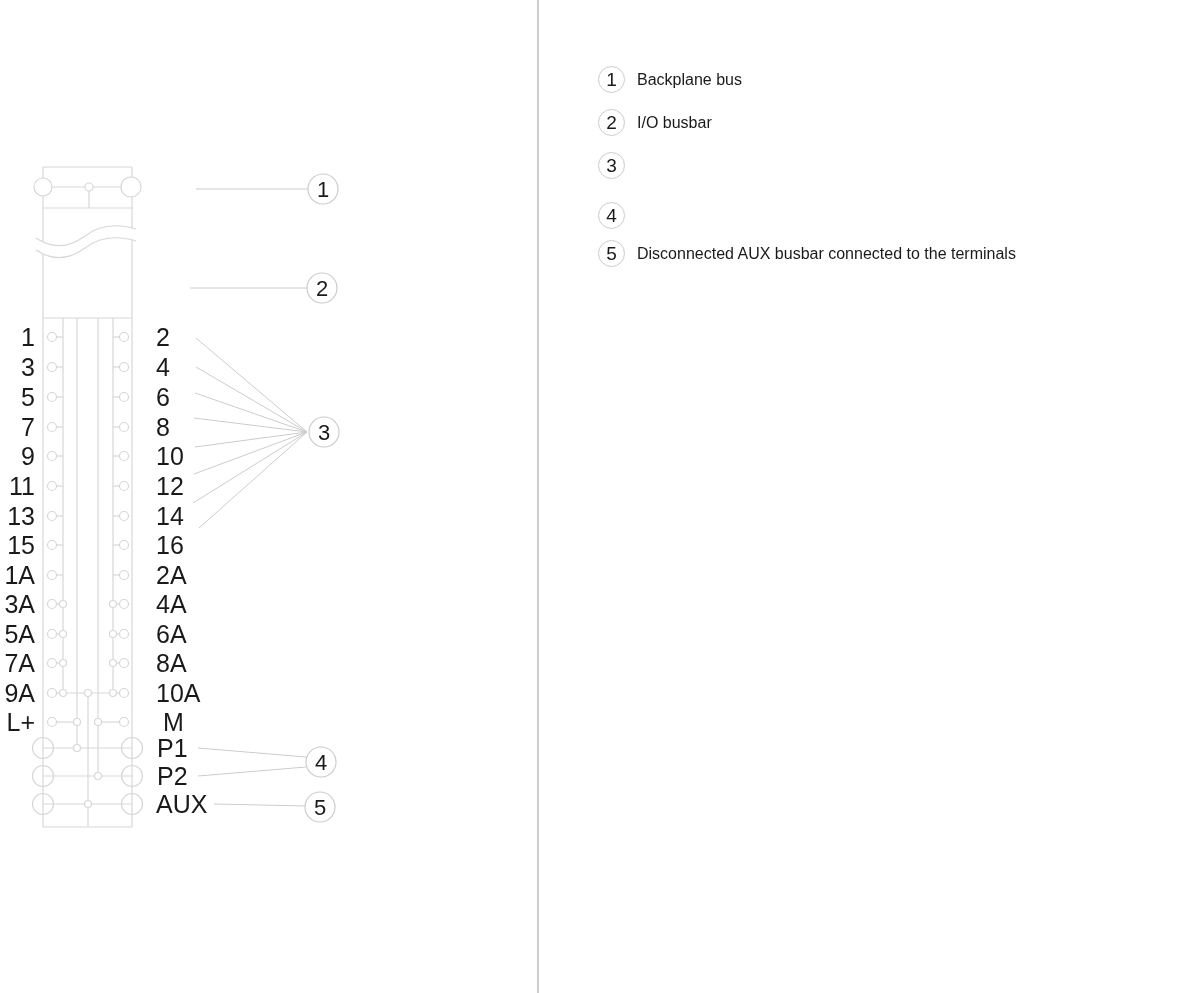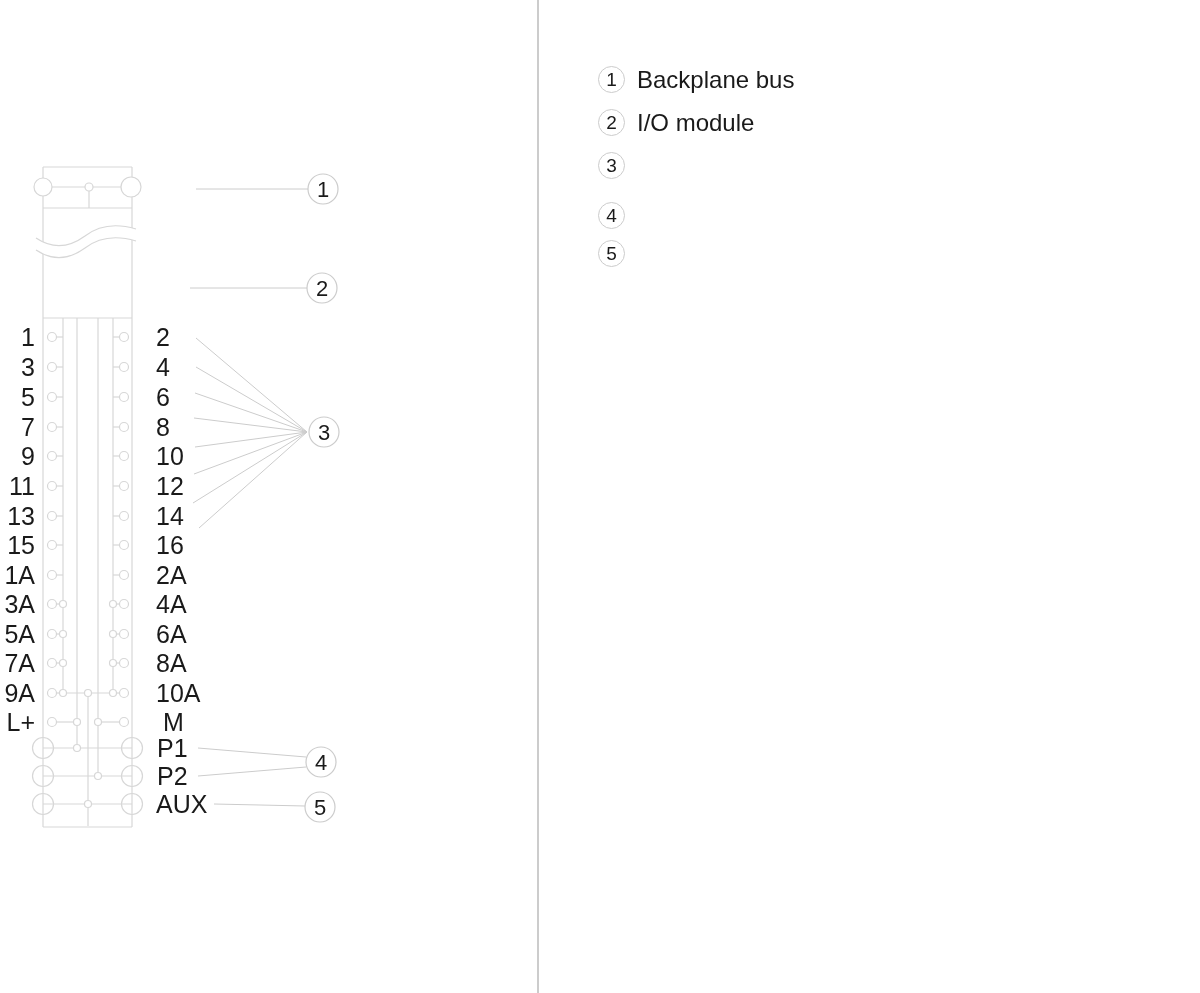--- a/index.html
+++ b/index.html
@@ -22,21 +22,21 @@
   #diagram .tl{font-size:25px;}
   #diagram .cn{font-size:22px;}
   .divider{position:absolute;left:537px;top:0;width:2px;height:993px;background:var(--leader);}
   .legend{position:absolute;left:598px;top:66px;width:600px;}
   .legend-item{display:flex;align-items:flex-start;margin-bottom:16px;}
   .legend-item:nth-child(3){margin-bottom:23px;}
   .legend-item:nth-child(4){margin-bottom:11px;}
   .legend-badge{flex:0 0 auto;width:27px;height:27px;border:1px solid var(--leader);
     border-radius:50%;box-sizing:border-box;text-align:center;line-height:25px;
     font-size:19px;}
-  .legend-text{margin-left:12px;font-size:24px;line-height:27px;max-width:520px;
+  .legend-text{margin-left:12px;font-size:16px;line-height:27px;max-width:520px;
     white-space:pre-line;}
 </style>
 </head>
 <body>
 
 <svg id="diagram" width="540" height="993" viewBox="0 0 540 993" xmlns="http://www.w3.org/2000/svg">
 
   <g>
     <path class="ln" d="M43 167 H132"></path>
     <path class="ln" d="M43 167 V827"></path>
@@ -211,24 +211,25 @@
 
 <div class="divider"></div>
 
 <div class="legend">
   <div class="legend-item">
     <div class="legend-badge">1</div>
     <div class="legend-text">Backplane bus</div>
   </div>
   <div class="legend-item">
     <div class="legend-badge">2</div>
-    <div class="legend-text">I/O module</div>
+    <div class="legend-text">I/O busbar</div>
   </div>
   <div class="legend-item">
     <div class="legend-badge">3</div>
   </div>
   <div class="legend-item">
     <div class="legend-badge">4</div>
   </div>
   <div class="legend-item">
     <div class="legend-badge">5</div>
+    <div class="legend-text">Disconnected AUX busbar connected to the terminals</div>
   </div>
 </div>
 
 </body></html>

